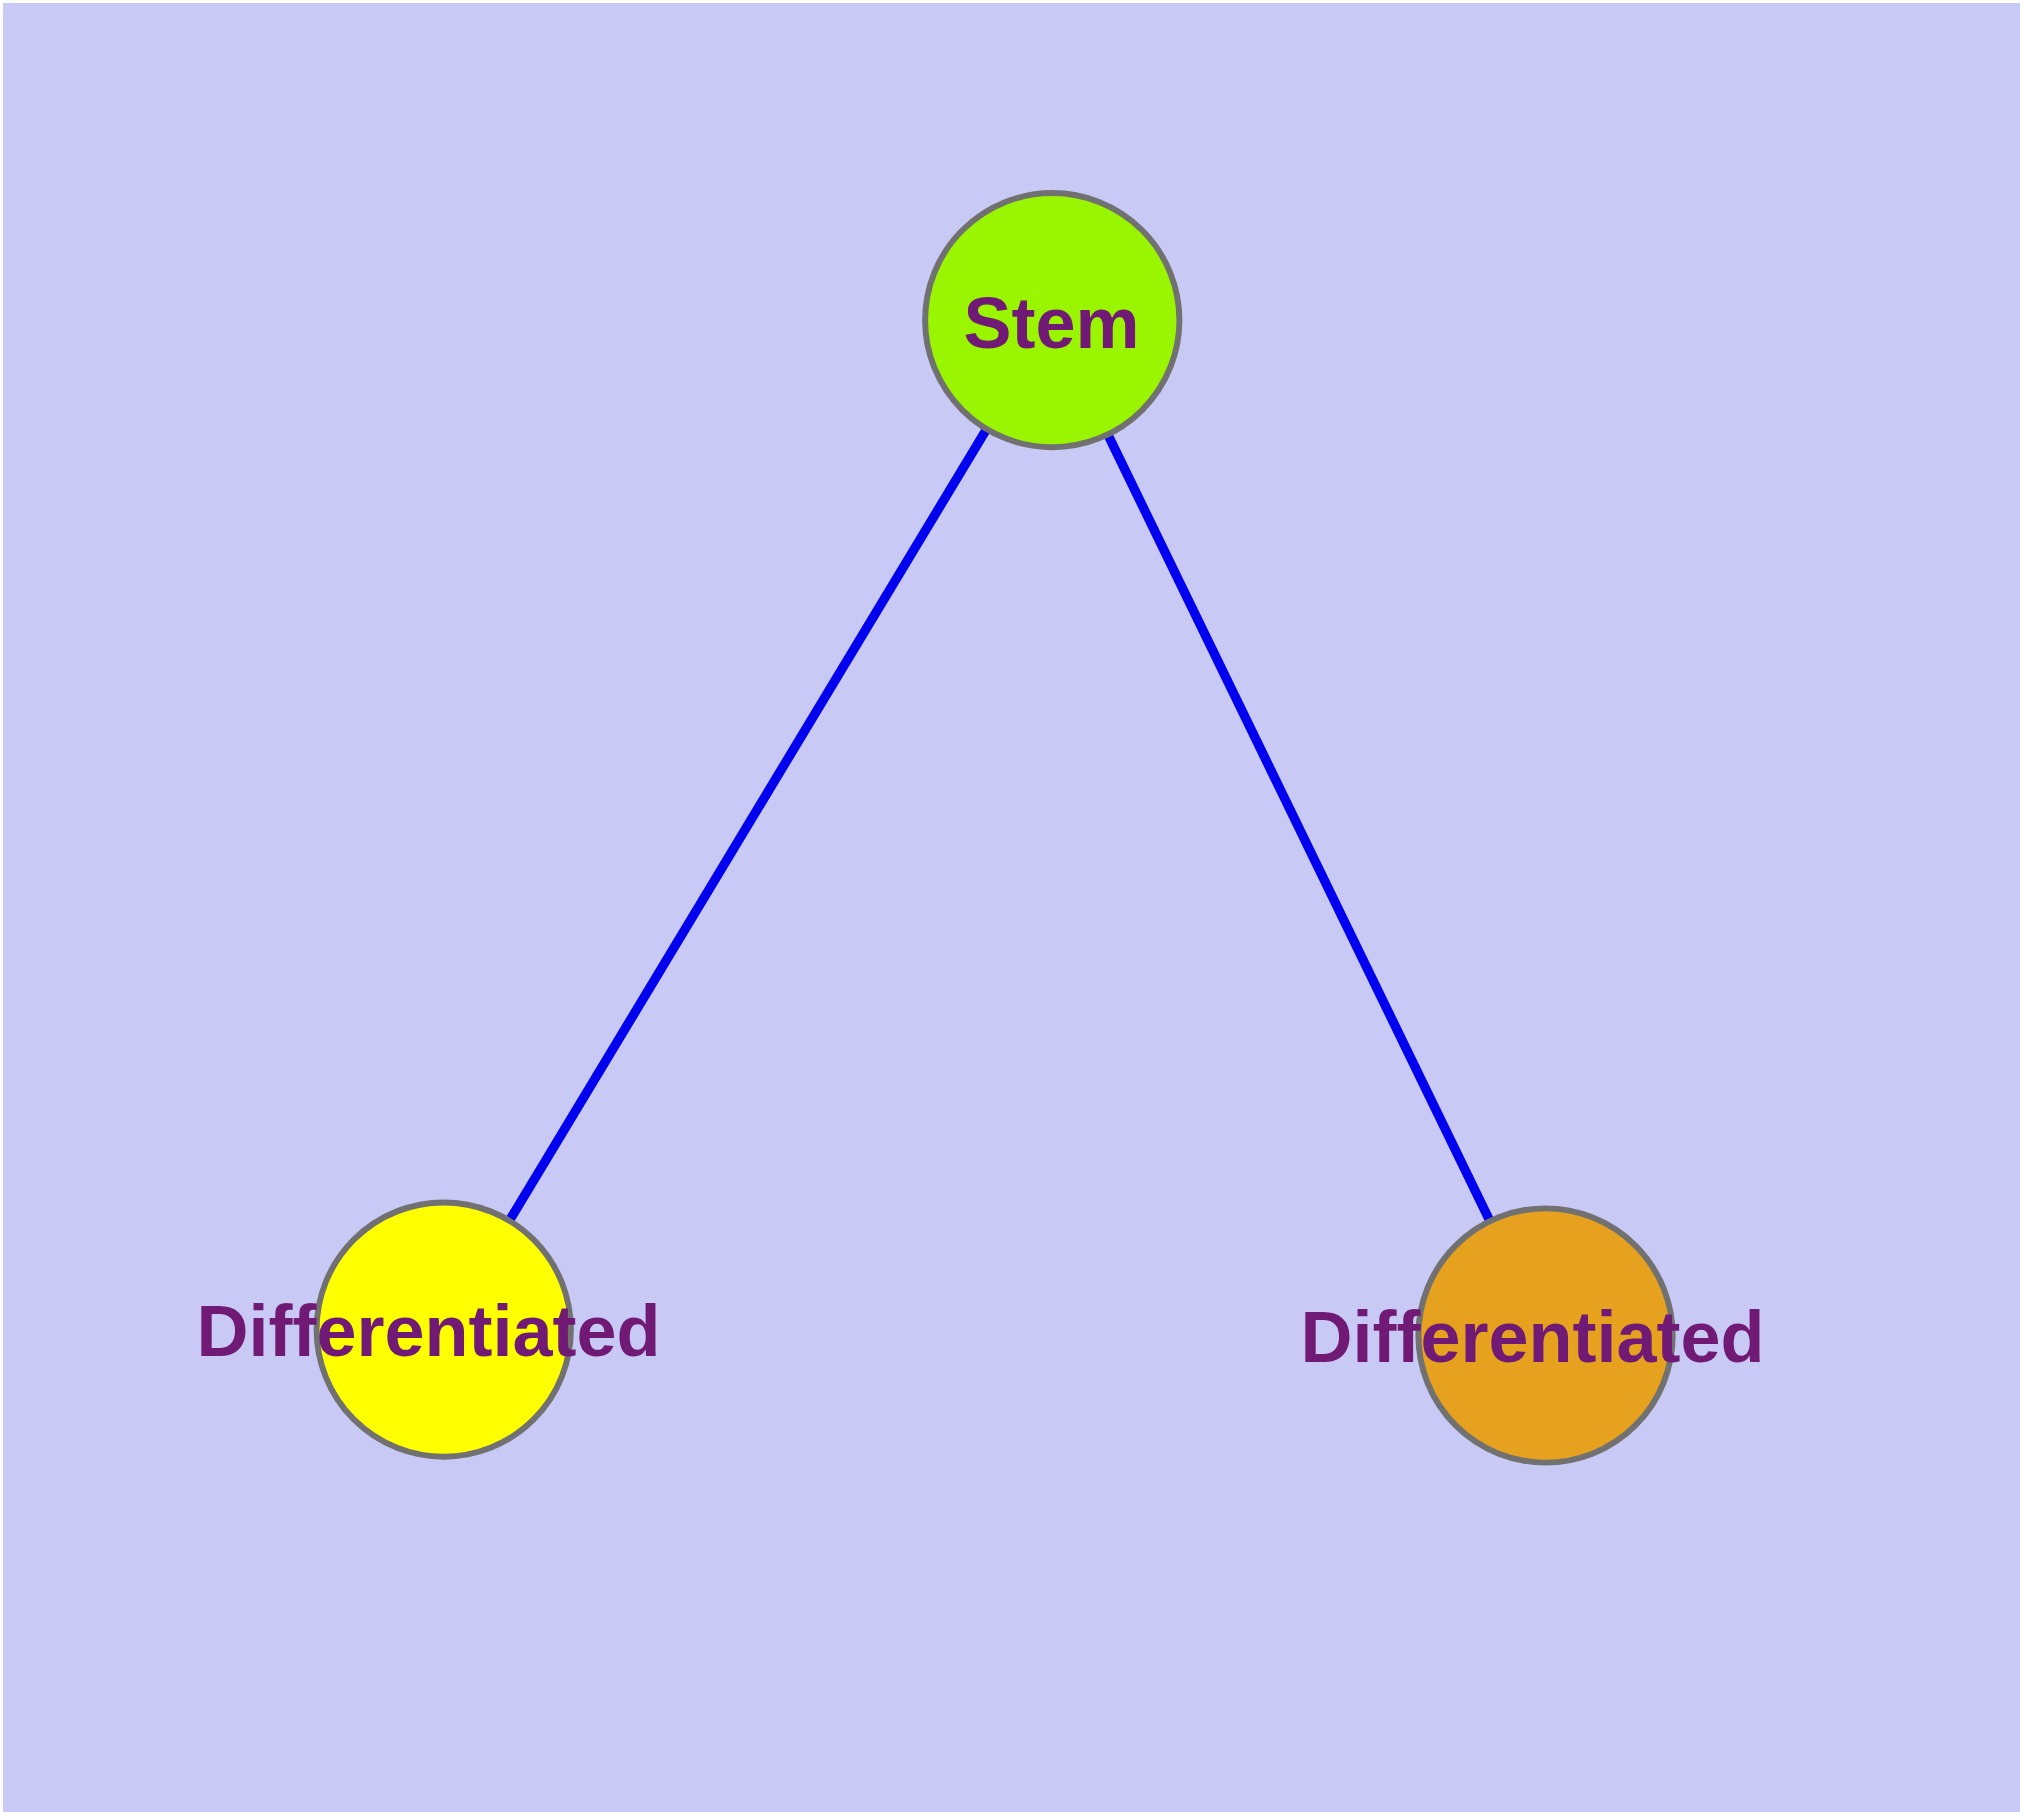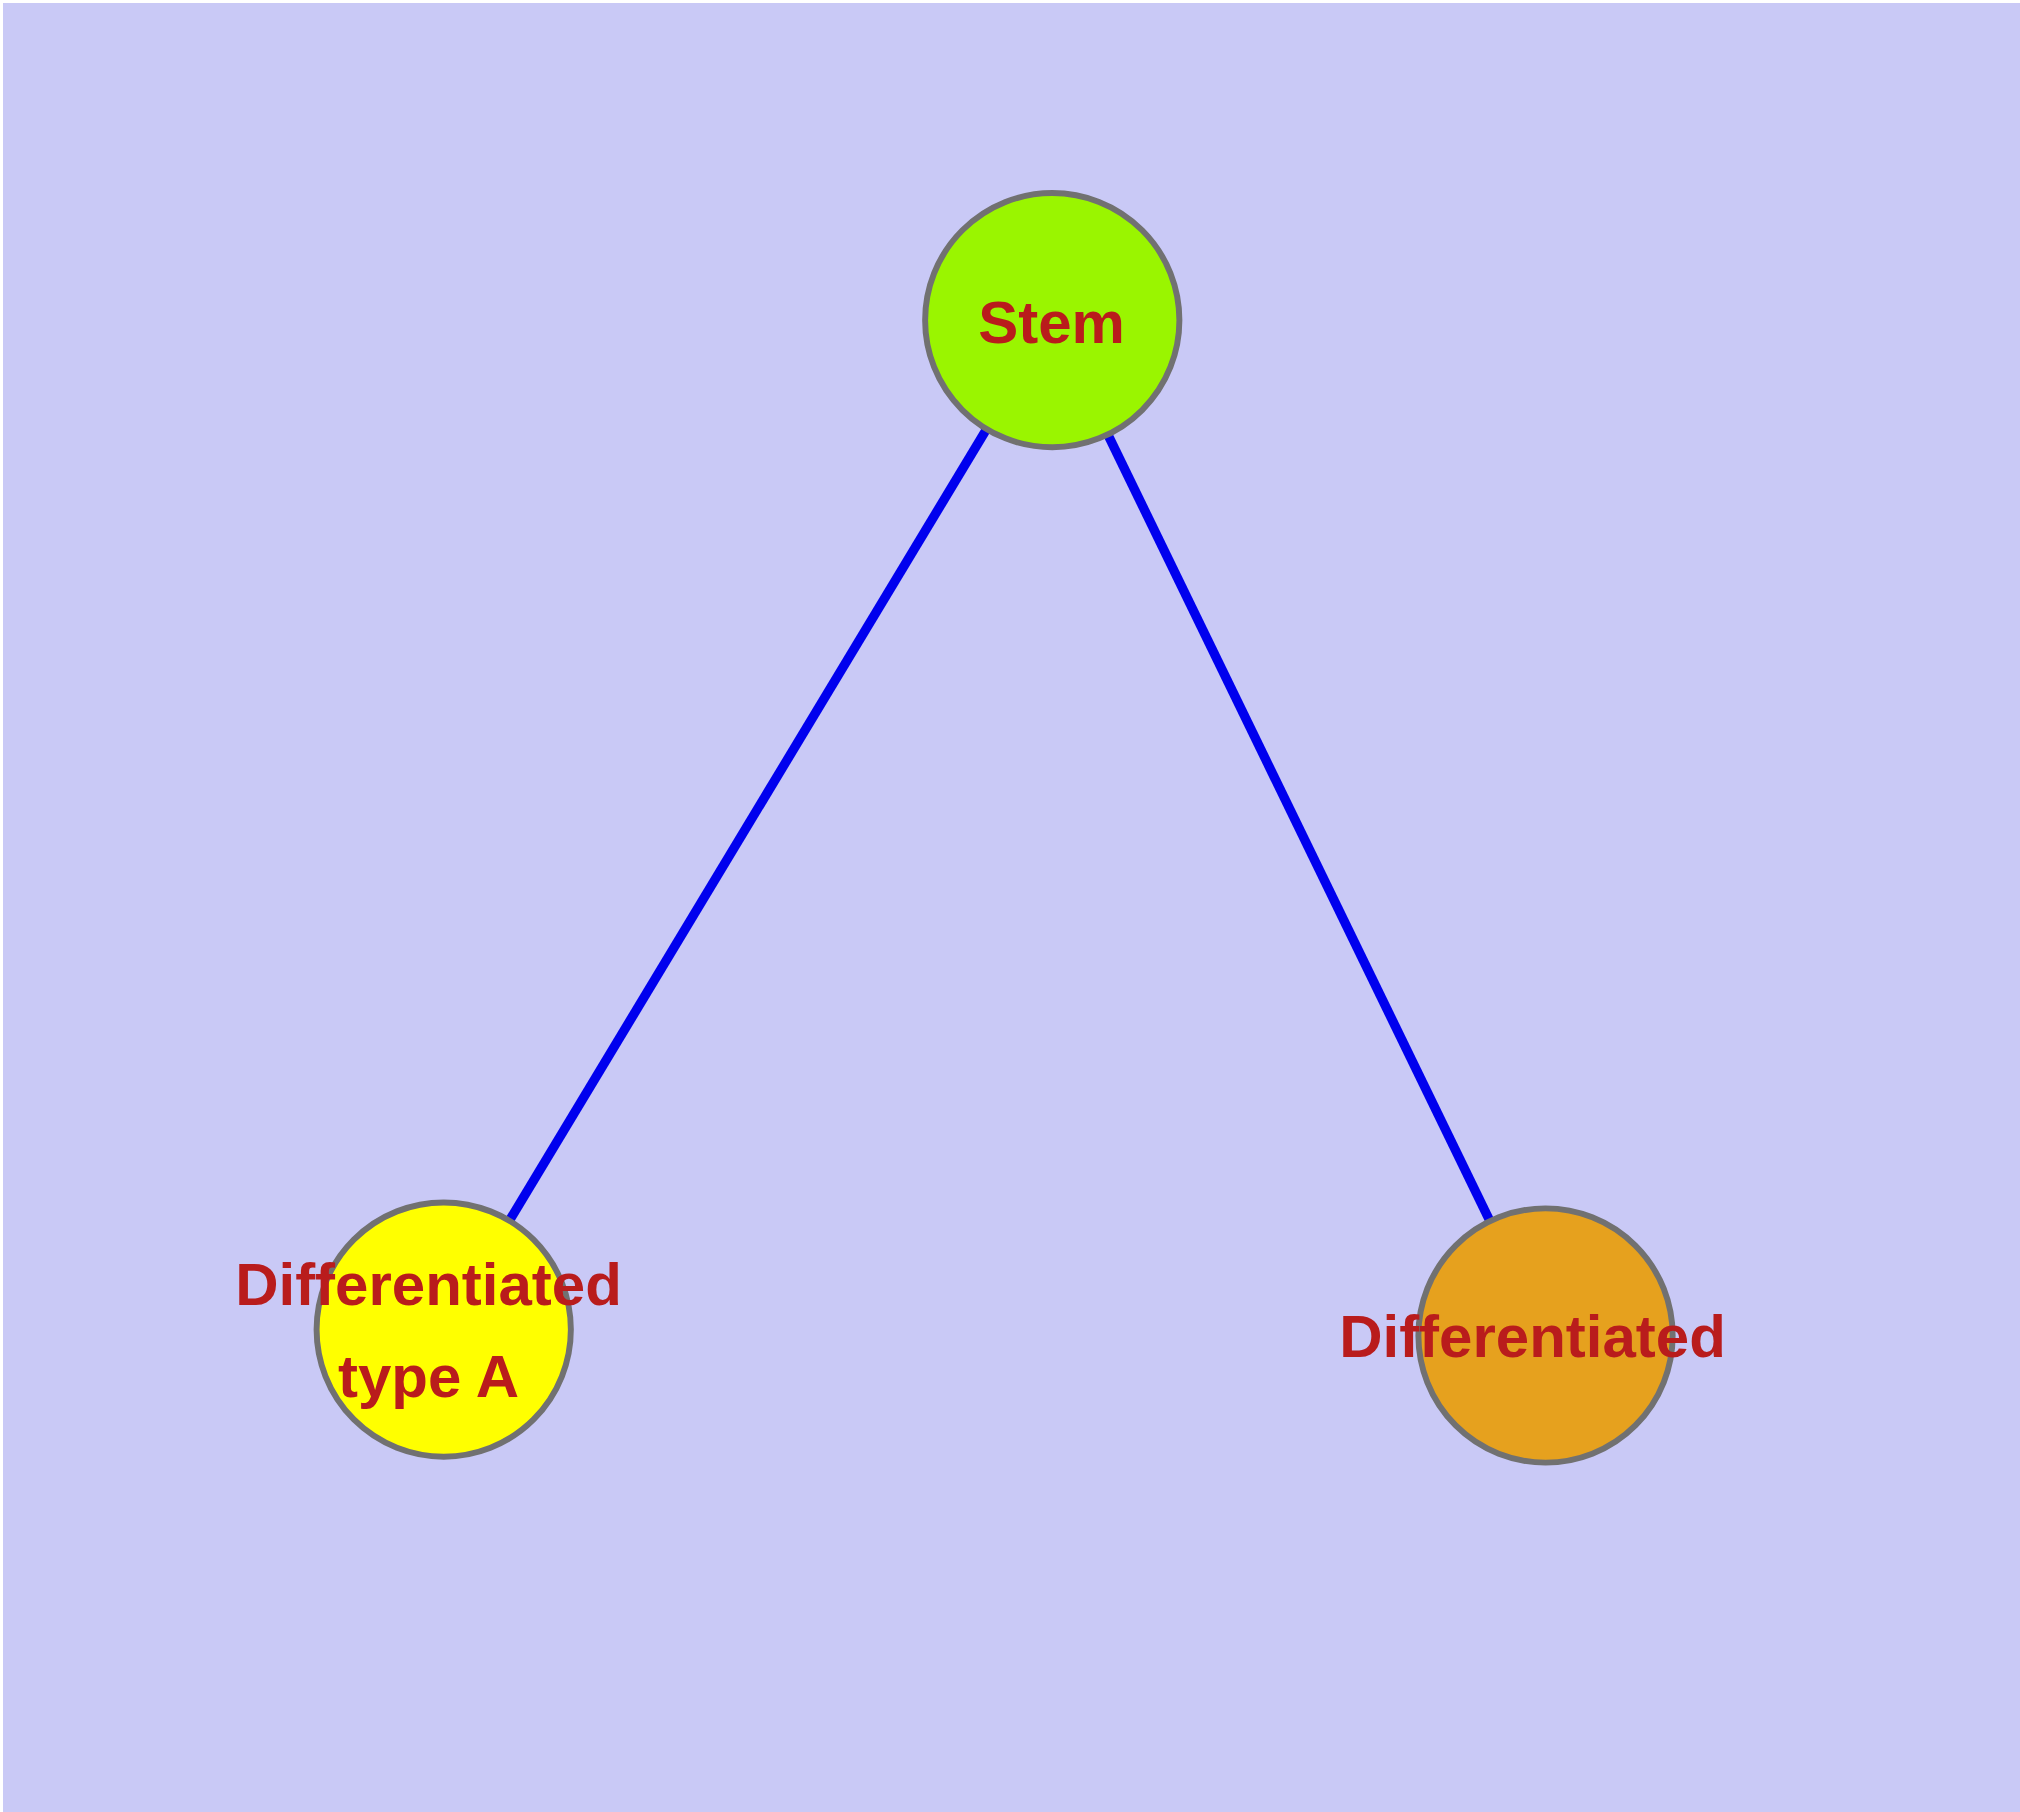--- a/index.html
+++ b/index.html
@@ -30,23 +30,23 @@
     stroke-width: 11;
     stroke-linecap: butt;
   }
   .graph-node {
     stroke-width: 7;
   }
   .node-label {
     position: absolute;
     transform: translate(-50%, -50%);
     text-align: center;
-    color: #b91c1c;
+    color: #701a75;
     font-weight: bold;
-    font-size: 60px;
+    font-size: 72px;
     line-height: 92px;
     white-space: nowrap;
     letter-spacing: 0px;
   }
   .node-label span { display: block; }
   
   .label-stem   { left: 1049px; top: 320px; }
   .label-type-a { left: 426px;  top: 1328px; }
   .label-type-b { left: 1530px; top: 1334px; }
 </style>
@@ -66,21 +66,20 @@
       <circle class="graph-node" cx="1238" cy="374" r="150" fill="#9af500"></circle>
       <circle class="graph-node" cx="520" cy="1565" r="150" fill="#ffff00"></circle>
       <circle class="graph-node" cx="1820" cy="1572" r="150" fill="#e6a11e"></circle>
     </g>
   </svg>
 
   <div class="node-label label-stem">Stem</div>
 
   <div class="node-label label-type-a">
     <span>Differentiated</span>
-    <span>type A</span>
   </div>
 
   <div class="node-label label-type-b">
     <span>Differentiated</span>
   </div>
 
 </div>
 
 
 </body></html>

